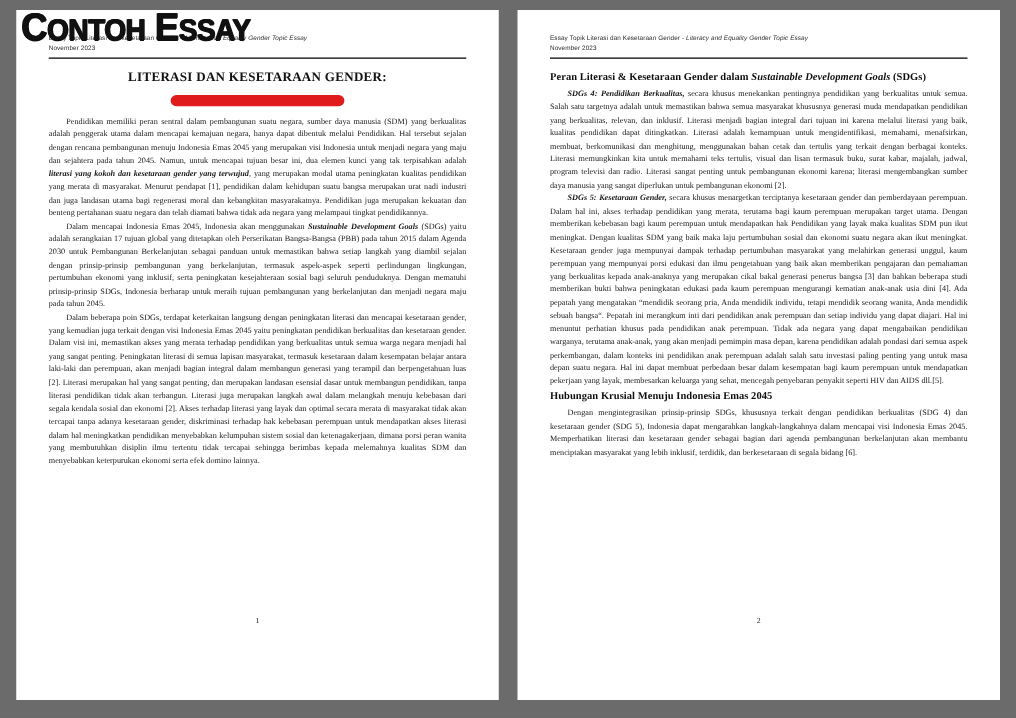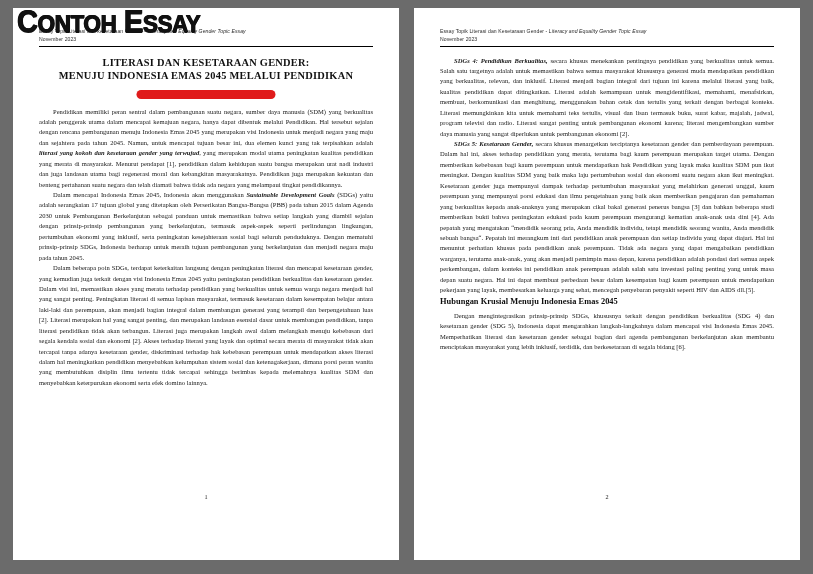--- a/index.html
+++ b/index.html
@@ -151,21 +151,20 @@
     <div class="runhead">
       <div>
         <span>Essay Topik Literasi dan kesetaraan Gender – </span><span class="it">Literacy and Equality Gender Topic Essay</span>
       </div>
       <div>November 2023</div>
     </div>
     <div class="head-rule"></div>
 
     <div class="doc-title">
       <div>LITERASI DAN KESETARAAN GENDER:</div>
-      <div>MENUJU INDONESIA EMAS 2045 MELALUI PENDIDIKAN</div>
     </div>
 
     <div class="redaction-wrap">
       <div class="redaction"></div>
     </div>
 
 
     <p class="body"><span>Pendidikan memiliki peran sentral dalam pembangunan suatu negara, sumber daya manusia (SDM) yang berkualitas adalah penggerak utama dalam mencapai kemajuan negara, hanya dapat dibentuk melalui Pendidikan. Hal tersebut sejalan dengan rencana pembangunan menuju Indonesia Emas 2045 yang merupakan visi Indonesia untuk menjadi negara yang maju dan sejahtera pada tahun 2045. Namun, untuk mencapai tujuan besar ini, dua elemen kunci yang tak terpisahkan adalah </span><span class="bi">literasi yang kokoh dan kesetaraan gender yang terwujud</span><span>, yang merupakan modal utama peningkatan kualitas pendidikan yang merata di masyarakat. Menurut pendapat [1], pendidikan dalam kehidupan suatu bangsa merupakan urat nadi industri dan juga landasan utama bagi regenerasi moral dan kebangkitan masyarakatnya. Pendidikan juga merupakan kekuatan dan benteng pertahanan suatu negara dan telah diamati bahwa tidak ada negara yang melampaui tingkat pendidikannya.</span></p>
 
     <p class="body"><span>Dalam mencapai Indonesia Emas 2045, Indonesia akan menggunakan </span><span class="bi">Sustainable Development Goals</span><span> (SDGs) yaitu adalah serangkaian 17 tujuan global yang ditetapkan oleh Perserikatan Bangsa-Bangsa (PBB) pada tahun 2015 dalam Agenda 2030 untuk Pembangunan Berkelanjutan sebagai panduan untuk memastikan bahwa setiap langkah yang diambil sejalan dengan prinsip-prinsip pembangunan yang berkelanjutan, termasuk aspek-aspek seperti perlindungan lingkungan, pertumbuhan ekonomi yang inklusif, serta peningkatan kesejahteraan sosial bagi seluruh penduduknya. Dengan mematuhi prinsip-prinsip SDGs, Indonesia berharap untuk meraih tujuan pembangunan yang berkelanjutan dan menjadi negara maju pada tahun 2045.</span></p>
@@ -178,20 +177,21 @@
   <div class="page page-right">
 
     <div class="runhead">
       <div>
         <span>Essay Topik Literasi dan Kesetaraan Gender - </span><span class="it">Literacy and Equality Gender Topic Essay</span>
       </div>
       <div>November 2023</div>
     </div>
     <div class="head-rule"></div>
 
+    <h2 class="sec"><span>Peran Literasi &amp; Kesetaraan Gender dalam </span><span class="it">Sustainable Development Goals</span><span> (SDGs)</span></h2>
 
     <p class="body"><span class="bi">SDGs 4: Pendidikan Berkualitas,</span><span> secara khusus menekankan pentingnya pendidikan yang berkualitas untuk semua. Salah satu targetnya adalah untuk memastikan bahwa semua masyarakat khususnya generasi muda mendapatkan pendidikan yang berkualitas, relevan, dan inklusif. Literasi menjadi bagian integral dari tujuan ini karena melalui literasi yang baik, kualitas pendidikan dapat ditingkatkan. Literasi adalah kemampuan untuk mengidentifikasi, memahami, menafsirkan, membuat, berkomunikasi dan menghitung, menggunakan bahan cetak dan tertulis yang terkait dengan berbagai konteks. Literasi memungkinkan kita untuk memahami teks tertulis, visual dan lisan termasuk buku, surat kabar, majalah, jadwal, program televisi dan radio. Literasi sangat penting untuk pembangunan ekonomi karena; literasi mengembangkan sumber daya manusia yang sangat diperlukan untuk pembangunan ekonomi [2].</span></p>
 
     <p class="body"><span class="bi">SDGs 5: Kesetaraan Gender,</span><span> secara khusus menargetkan terciptanya kesetaraan gender dan pemberdayaan perempuan. Dalam hal ini, akses terhadap pendidikan yang merata, terutama bagi kaum perempuan merupakan target utama. Dengan memberikan kebebasan bagi kaum perempuan untuk mendapatkan hak Pendidikan yang layak maka kualitas SDM pun ikut meningkat. Dengan kualitas SDM yang baik maka laju pertumbuhan sosial dan ekonomi suatu negara akan ikut meningkat. Kesetaraan gender juga mempunyai dampak terhadap pertumbuhan masyarakat yang melahirkan generasi unggul, kaum perempuan yang mempunyai porsi edukasi dan ilmu pengetahuan yang baik akan memberikan pengajaran dan pemahaman yang berkualitas kepada anak-anaknya yang merupakan cikal bakal generasi penerus bangsa [3] dan bahkan beberapa studi memberikan bukti bahwa peningkatan edukasi pada kaum perempuan mengurangi kematian anak-anak usia dini [4]. Ada pepatah yang mengatakan “mendidik seorang pria, Anda mendidik individu, tetapi mendidik seorang wanita, Anda mendidik sebuah bangsa“. Pepatah ini merangkum inti dari pendidikan anak perempuan dan setiap individu yang dapat diajari. Hal ini menuntut perhatian khusus pada pendidikan anak perempuan. Tidak ada negara yang dapat mengabaikan pendidikan warganya, terutama anak-anak, yang akan menjadi pemimpin masa depan, karena pendidikan adalah pondasi dari semua aspek perkembangan, dalam konteks ini pendidikan anak perempuan adalah salah satu investasi paling penting yang untuk masa depan suatu negara. Hal ini dapat membuat perbedaan besar dalam kesempatan bagi kaum perempuan untuk mendapatkan pekerjaan yang layak, membesarkan keluarga yang sehat, mencegah penyebaran penyakit seperti HIV dan AIDS dll.[5].</span></p>
 
     <h2 class="sec sec-gap">Hubungan Krusial Menuju Indonesia Emas 2045</h2>
 
     <p class="body">Dengan mengintegrasikan prinsip-prinsip SDGs, khususnya terkait dengan pendidikan berkualitas (SDG 4) dan kesetaraan gender (SDG 5), Indonesia dapat mengarahkan langkah-langkahnya dalam mencapai visi Indonesia Emas 2045. Memperhatikan literasi dan kesetaraan gender sebagai bagian dari agenda pembangunan berkelanjutan akan membantu menciptakan masyarakat yang lebih inklusif, terdidik, dan berkesetaraan di segala bidang [6].</p>
 
     <div class="pagenum">2</div>

